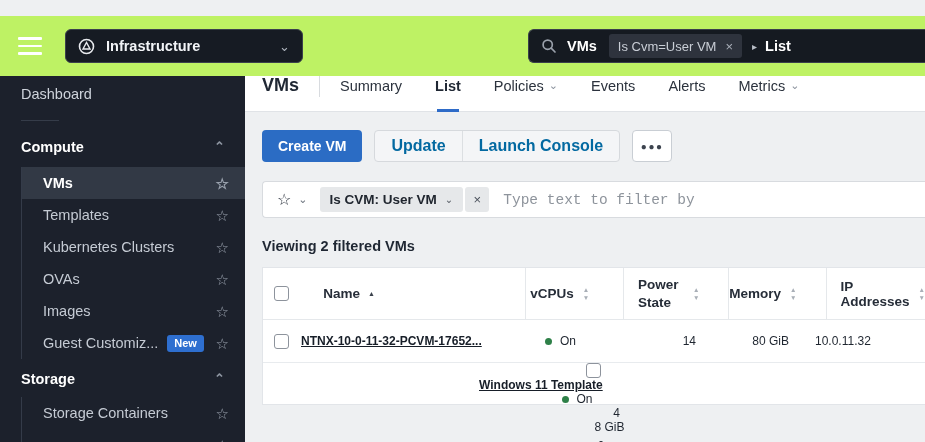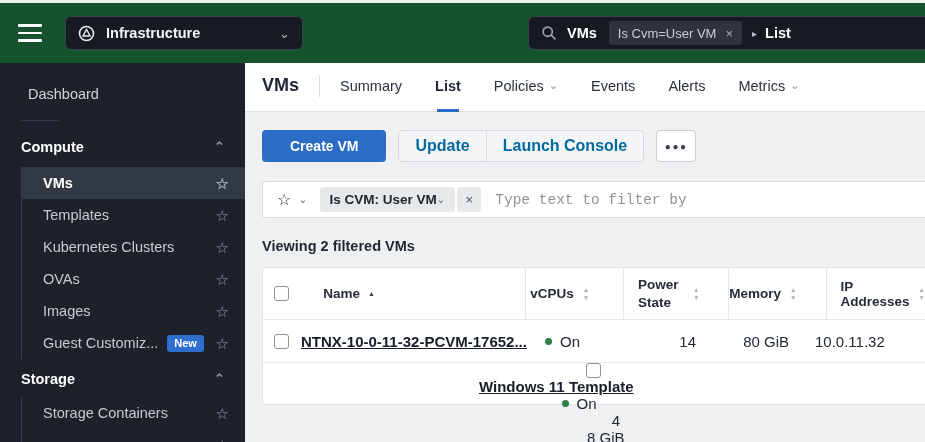--- a/index.html
+++ b/index.html
@@ -1,21 +1,21 @@
 <!DOCTYPE html>
 <html><head>
 <meta charset="utf-8">
 <style>
   * { margin:0; padding:0; box-sizing:border-box; }
   html,body { width:925px; height:442px; overflow:hidden;
     font-family:"Liberation Sans", sans-serif; background:#eef0f2; }
 
   
-  .topbar { position:absolute; top:3px; left:0; right:0; height:60px;
-    background:#14532d; z-index:5; }
+  .topbar { position:absolute; top:16px; left:0; right:0; height:60px;
+    background:#bef264; z-index:5; }
   .hamburger { position:absolute; left:18px; top:21px; width:24px; height:18px;
     display:flex; flex-direction:column; justify-content:space-between; cursor:pointer; }
   .hamburger i { display:block; height:2.6px; background:#fff; border-radius:1px; }
   .app-menu { position:absolute; left:65px; top:13px; width:238px; height:34px;
     background:#161b23; border:1px solid #3b414c; border-radius:6px;
     display:flex; align-items:center; padding:0 12px; cursor:pointer; }
   .app-menu .label { margin-left:11px; color:#f2f4f7; font-size:14.5px; font-weight:600; }
   .app-menu .chev { margin-left:auto; color:#aeb4bd; font-size:13px; line-height:1; }
   .searchbox { position:absolute; left:528px; top:13px; right:0; height:34px;
     background:#151a21; border:1px solid #3a404b; border-right:none;
@@ -25,21 +25,21 @@
     display:flex; align-items:center; padding:0 9px; gap:9px; }
   .s-chip .txt { color:#c9ced6; font-size:13px; }
   .s-chip .x { color:#aab0ba; font-size:13px; cursor:pointer; }
   .s-caret { color:#b7bdc6; font-size:10px; margin-left:10px; }
   .s-context { color:#fff; font-size:14.5px; font-weight:700; margin-left:8px; }
 
   
   .sidebar { position:absolute; top:60px; left:0; width:245px; bottom:0;
     background:#1c212c; color:#c6ccd5; overflow:hidden; }
   .side-dashboard { height:40px; margin-top:14px; display:flex; align-items:center;
-    padding-left:28px; font-size:14.5px; color:#ced3db; cursor:pointer; }
+    padding-left:21px; font-size:14.5px; color:#ced3db; cursor:pointer; }
   .side-divider { margin:6px 0 6px 21px; width:38px; border-top:1px solid #353c49; }
   .section-head { height:40px; margin-top:6px; display:flex; align-items:center;
     padding:0 20px 0 21px; color:#fff; font-weight:700; font-size:14.5px; cursor:pointer; }
   .section-head .chev { margin-left:auto; color:#8d95a1; font-size:13px; line-height:0.6; }
   .group { margin-left:21px; border-left:1px solid #343b49; }
   .item { height:32px; display:flex; align-items:center; padding:0 16px 0 21px;
     font-size:14.5px; color:#c5cbd4; cursor:pointer; }
   .item.selected { background:#323945; color:#fff; font-weight:700; }
   .item .star { margin-left:auto; color:#98a0ac; font-size:15px; line-height:1; }
   .badge-new { background:#2e6fd0; color:#fff; font-size:11px; font-weight:700;
@@ -53,58 +53,58 @@
   .vdiv { width:1px; height:22px; background:#d8dbdf; margin:0 20px; }
   .tab { height:52px; display:flex; align-items:center; position:relative;
     margin-right:33px; font-size:14.5px; color:#2b323d; cursor:pointer; }
   .tab .chev { margin-left:5px; color:#8b929d; font-size:11px; line-height:1; }
   .tab.active { font-weight:700; color:#1f2733; }
   .tab.active::after { content:""; position:absolute; bottom:0; left:2px; right:2px;
     height:3px; background:#2e6bc8; }
 
   .actions { margin:18px 0 0 17px; display:flex; align-items:center; }
   .btn-primary { height:32px; background:#2b6cc4; color:#fff; border:none;
-    border-radius:4px; font-size:14px; font-weight:600; padding:0 28px;
+    border-radius:4px; font-size:14px; font-weight:600; padding:0 16px;
     font-family:inherit; cursor:pointer; }
   .btn-primary + .btn-primary { margin-left:10px; }
   .btn-group { margin-left:12px; height:32px; display:flex; background:#f4f5f7;
     border:1px solid #d6d9dd; border-radius:4px; overflow:hidden; }
   .btn-disabled { height:100%; display:flex; align-items:center; padding:0 16px;
     color:#0369a1; font-size:16px; font-weight:600; background:transparent; border:none;
     font-family:inherit; }
   .btn-disabled + .btn-disabled { border-left:1px solid #dcdfe2;padding-left:16px; }
   .btn-more { margin-left:12px; width:40px; height:32px; background:#fff;
     border:1px solid #c9ced4; border-radius:4px; color:#3c434e; font-size:10px;
     letter-spacing:1.5px; cursor:pointer; font-family:inherit; }
 
   .filterbar { margin:19px 0 0 17px; height:37px; background:#fff;
     border:1px solid #d8dbdf; border-right:none; border-radius:4px 0 0 4px;
     display:flex; align-items:center; padding-left:14px; }
   .fav-star { color:#2a313c; font-size:16px; line-height:1; cursor:pointer; }
   .fav-chev { color:#6d747e; font-size:11px; margin:0 12px 0 7px; cursor:pointer; }
   .f-chip { background:#e6e8ea; border-radius:3px; height:25px; display:flex;
-    align-items:center; padding:0 10px; cursor:pointer; }
+    align-items:center; padding:0 10px; gap:8px; cursor:pointer; }
   .f-chip .txt { font-size:13.5px; font-weight:700; color:#20262f; }
   .f-chip .chev { color:#555b64; font-size:10px; }
   .f-chip-x { background:#e6e8ea; border-radius:3px; height:25px; width:24px;
     margin-left:2px; display:flex; align-items:center; justify-content:center;
     color:#4a515b; font-size:13px; cursor:pointer; }
   .f-input { flex:1; border:none; outline:none; margin-left:14px; font-size:14.5px;
     color:#a16207; font-family:Liberation Mono, monospace; background:transparent; }
   .f-input::placeholder { color:#8e949c; }
 
   .status-line { margin:20px 0 0 17px; font-size:14.5px; font-weight:700; color:#1f2733; }
 
   .table { margin:13px 0 0 17px; background:#fff;
     border:1px solid #e2e5e9; border-right:none; }
   .thead { display:flex; height:52px; border-bottom:1px solid #e5e8eb;
     font-size:13.5px; font-weight:600; color:#262d38;gap:29px; }
   .th { display:flex; align-items:center; }
   .th.bl { border-left:1px solid #e5e8eb; }
-  .trow { display:flex; height:42px; align-items:center; font-size:15px; color:#1f2630; }
+  .trow { display:flex; height:42px; align-items:center; font-size:12px; color:#1f2630; }
   .trow + .trow { border-top:1px solid #e8ebee;flex-direction:column; }
   .c-check { width:38px; display:flex; align-items:center; padding-left:11px; }
   .c-name  { width:230px; display:flex; align-items:center; }
   .c-power { width:93px; display:flex; align-items:center; padding-left:14px; }
   .c-vcpus { width:92px; display:flex; align-items:center; justify-content:flex-end; padding-right:20px; }
   .c-mem   { width:85px; display:flex; align-items:center; justify-content:flex-end; padding-right:12px; }
   .c-ip    { flex:1; display:flex; align-items:center; padding-left:14px; }
   .th.c-power { padding-left:14px; justify-content:flex-start; }
   .th.c-power .wrap { width:46px; line-height:1.3; }
   .th.c-vcpus, .th.c-mem { justify-content:center; padding:0; }

